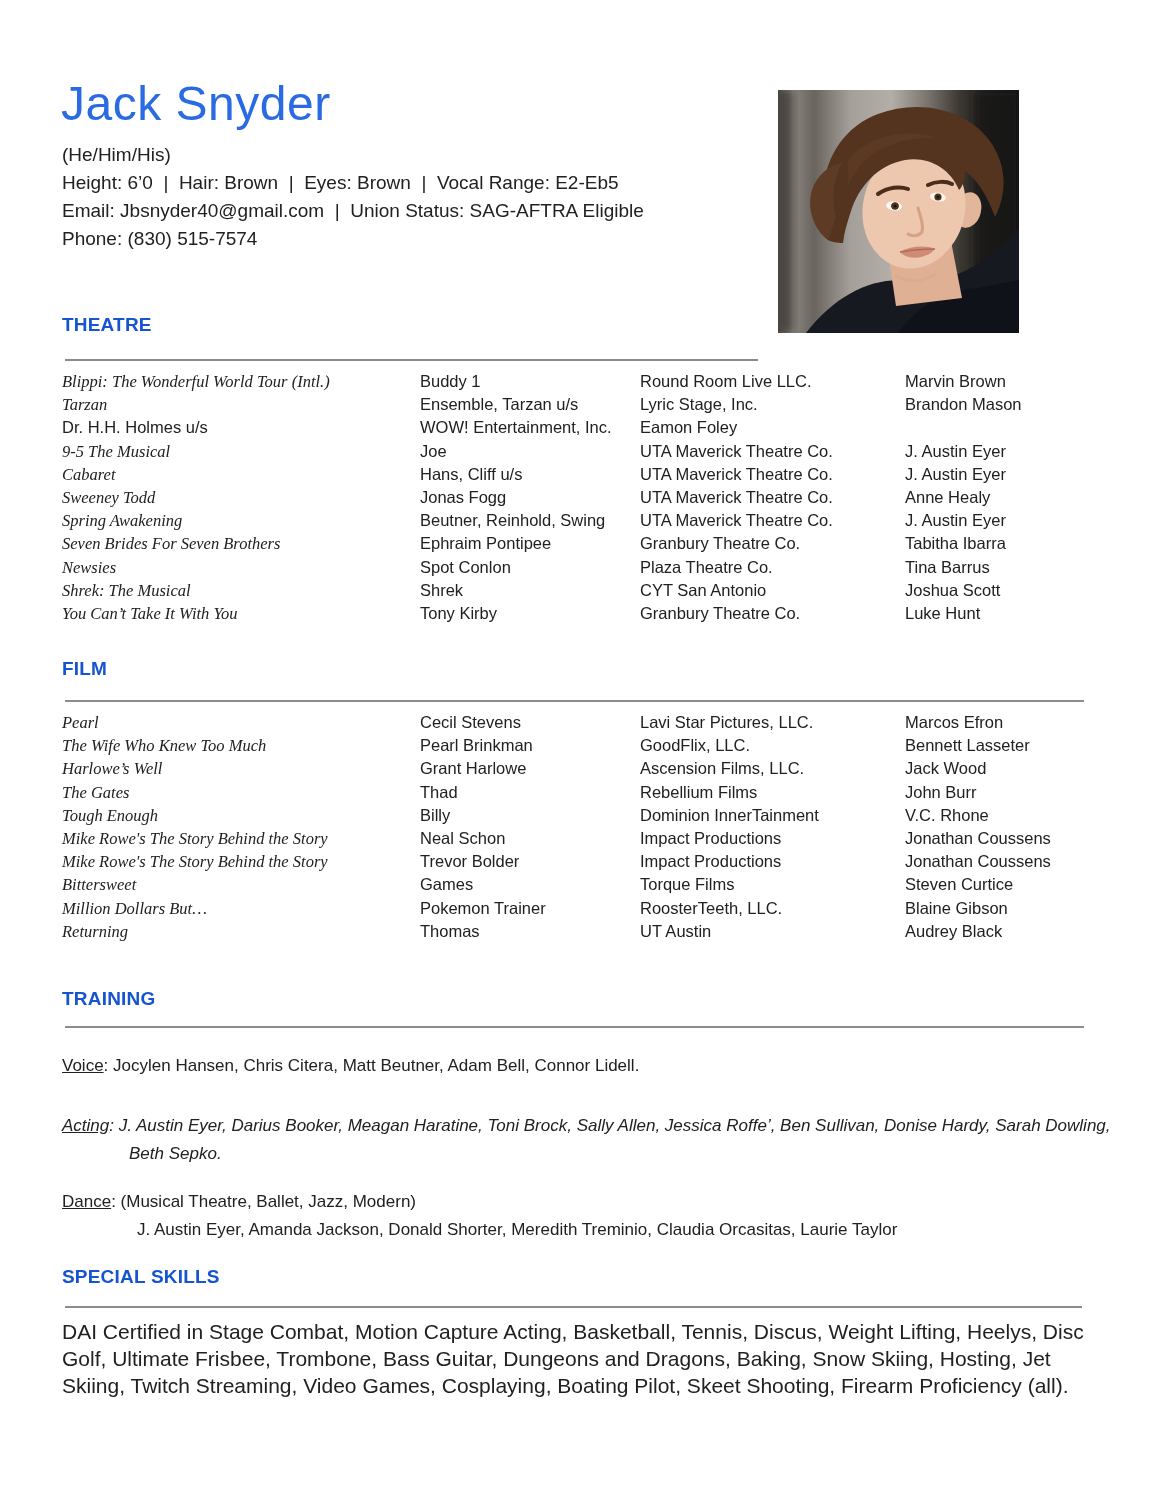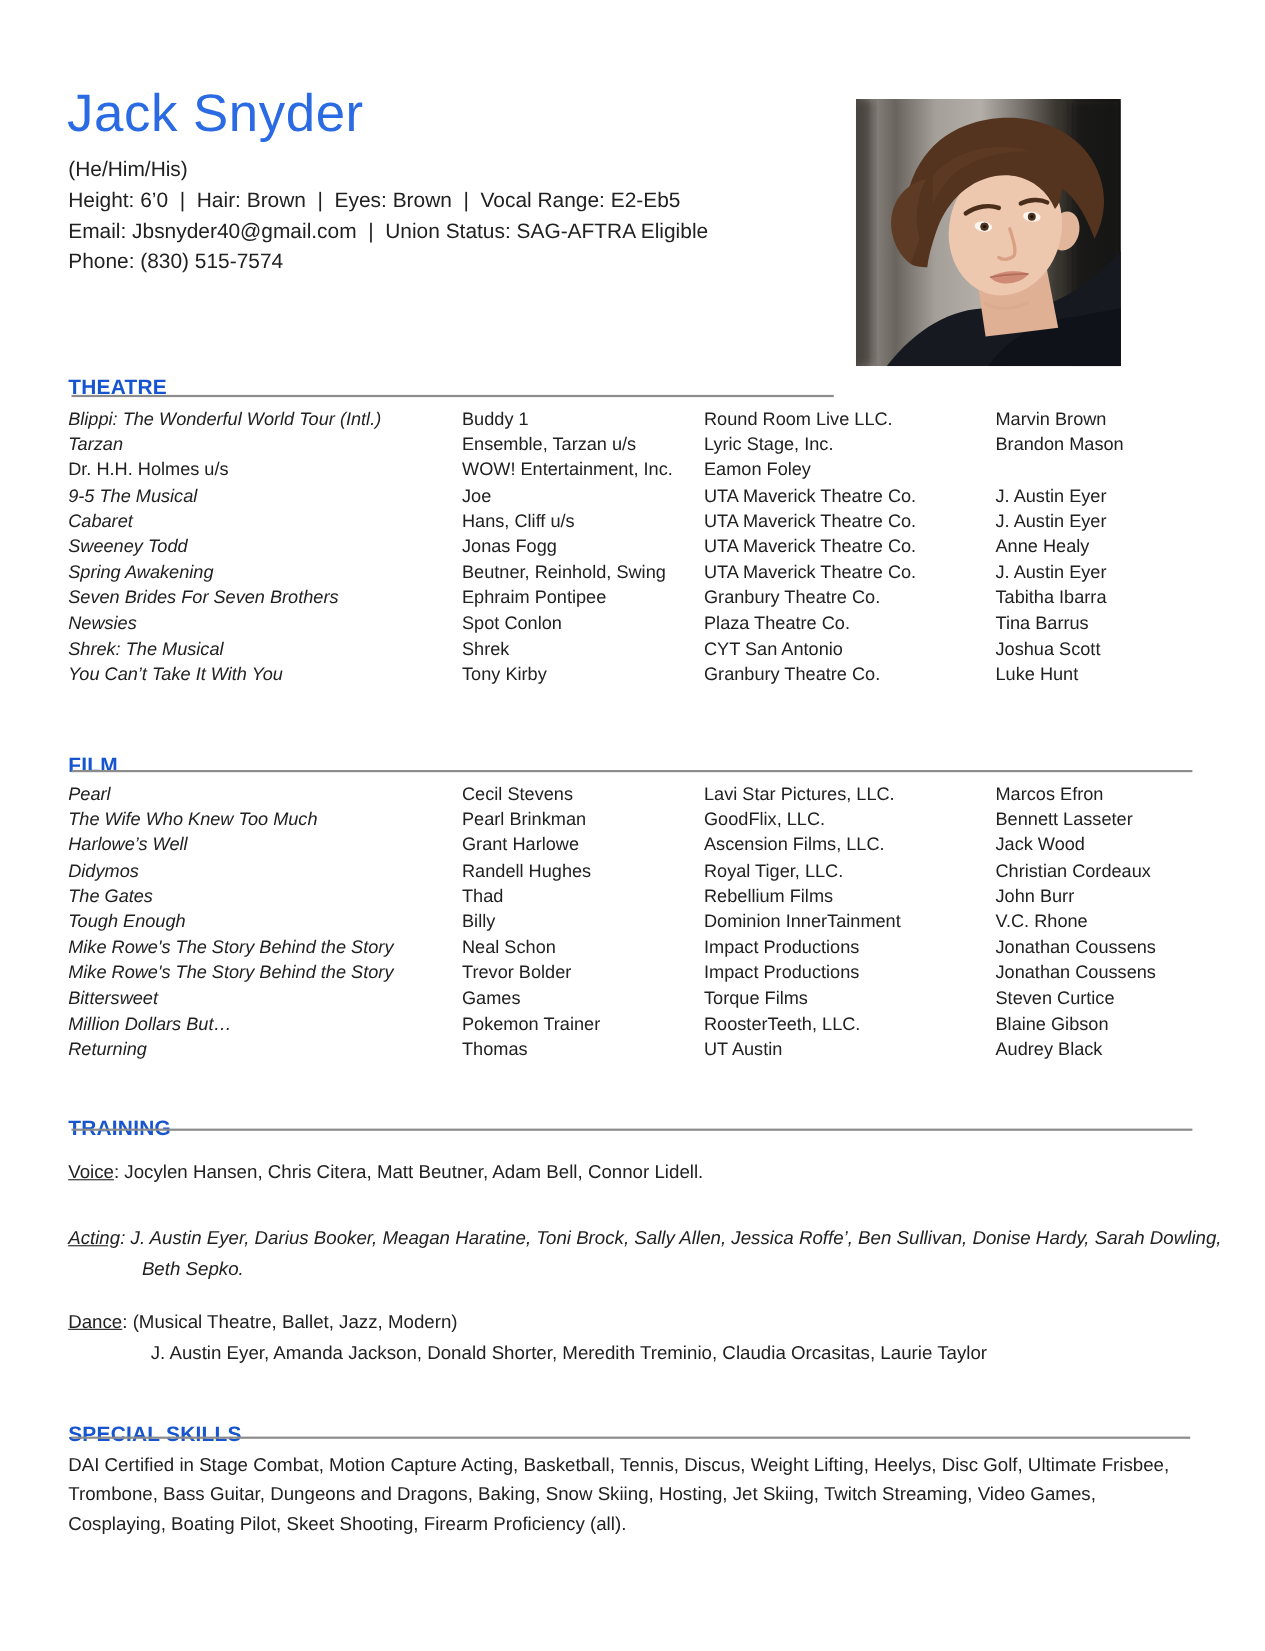--- a/index.html
+++ b/index.html
@@ -33,21 +33,20 @@
     width: 241px; height: 243px;
     overflow: hidden;
   }
   .photo-frame svg { display: block; }
 
   .section-heading {
     font-size: 19px;
     font-weight: bold;
     color: #1655cf;
     letter-spacing: 0.2px;
-    margin-top: 28px;
   }
   .h-theatre { left: 62px; top: 314px; }
   .h-film { left: 62px; top: 658px; }
   .h-training { left: 62px; top: 988px; }
   .h-skills { left: 62px; top: 1266px; }
 
   .divider {
     height: 2px;
     background: #8c8c8c;
   }
@@ -61,40 +60,40 @@
     width: 1026px;
     font-size: 16.5px;
   }
   .t-theatre { top: 370px; }
   .t-film { top: 711px; }
   .credit-row {
     display: grid;
     grid-template-columns: 358px 220px 265px 1fr;
     line-height: 23.2px;
   }
-  .cell-show { font-style: italic; }
+  .cell-show { font-style: italic; font-family: Liberation Serif, serif; }
 
   .training-entry {
     left: 62px;
     width: 1000px;
     font-size: 17px;
     line-height: 28px;
     padding-left: 67px;
     text-indent: -67px;
   }
   .e-voice { top: 1052px; }
   .e-acting { top: 1112px; font-style: italic; }
   .e-dance { top: 1188px; }
   .entry-label { text-decoration: underline; }
   .dance-line2 { padding-left: 8px; text-indent: 0; }
 
   .skills-paragraph {
     left: 62px; top: 1318px;
     width: 1024px;
-    font-size: 17px;
+    font-size: 21px;
     line-height: 27px;
   }
 </style>
 </head>
 <body>
 
 <div class="page">
 
   <div class="abs name-title">Jack Snyder</div>
 
@@ -258,26 +257,20 @@
         <div class="cell-director">Bennett Lasseter</div>
       </div>
 
       <div class="credit-row">
         <div class="cell-show">Harlowe’s Well</div>
         <div class="cell-role">Grant Harlowe</div>
         <div class="cell-company">Ascension Films, LLC.</div>
         <div class="cell-director">Jack Wood</div>
       </div>
 
-      <div class="credit-row">
-        <div class="cell-show">Didymos</div>
-        <div class="cell-role">Randell Hughes</div>
-        <div class="cell-company">Royal Tiger, LLC.</div>
-        <div class="cell-director">Christian Cordeaux</div>
-      </div>
 
       <div class="credit-row">
         <div class="cell-show">The Gates</div>
         <div class="cell-role">Thad</div>
         <div class="cell-company">Rebellium Films</div>
         <div class="cell-director">John Burr</div>
       </div>
 
       <div class="credit-row">
         <div class="cell-show">Tough Enough</div>

